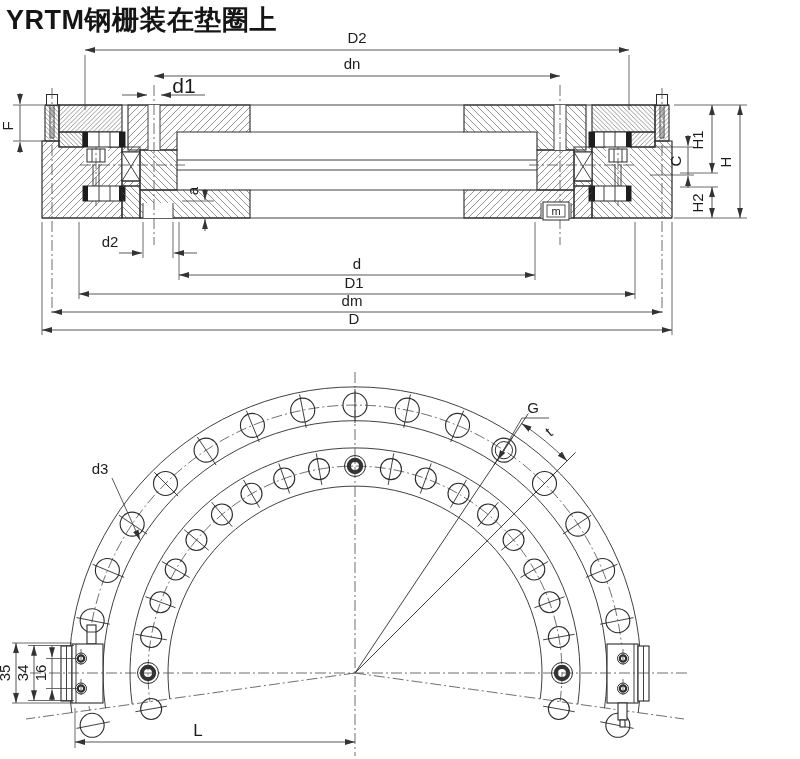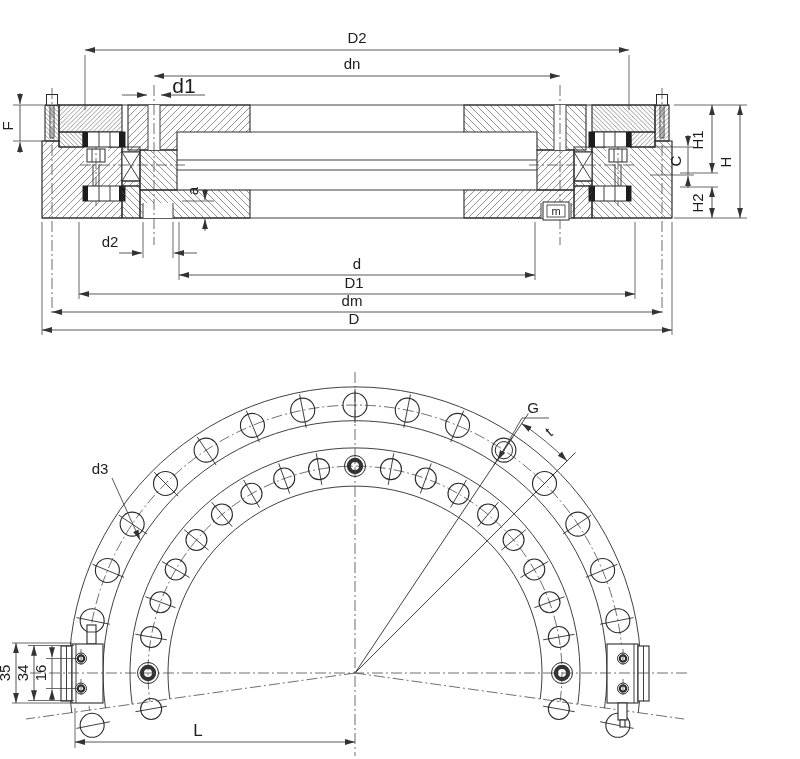--- a/index.html
+++ b/index.html
@@ -17,20 +17,21 @@
   .smalltxt{font-family:"Liberation Sans",sans-serif;font-size:11px;fill:#1c1c1c;}
   .Ltxt{font-family:"Liberation Sans",sans-serif;font-size:17px;fill:#1c1c1c;}
   .seal{fill:#1d1d1d;stroke:none;}
   .white{fill:#ffffff;stroke:none;}
   .wblock{fill:#ffffff;stroke:#2b2b2b;stroke-width:1.1;}
 </style>
 </head>
 <body>
 
 <div class="page">
+  <div class="title">YRTM钢栅装在垫圈上</div>
 
   <svg width="800" height="759" viewBox="0 0 800 759">
     <defs>
       <pattern id="h1" width="7" height="7" patternUnits="userSpaceOnUse">
         <path d="M-1,8 L8,-1" stroke="#5a5a5a" stroke-width="0.65"></path>
       </pattern>
       <pattern id="h2" width="7" height="7" patternUnits="userSpaceOnUse">
         <path d="M-1,-1 L8,8" stroke="#5a5a5a" stroke-width="0.65"></path>
       </pattern>
       <pattern id="h1f" width="4.5" height="4.5" patternUnits="userSpaceOnUse">

